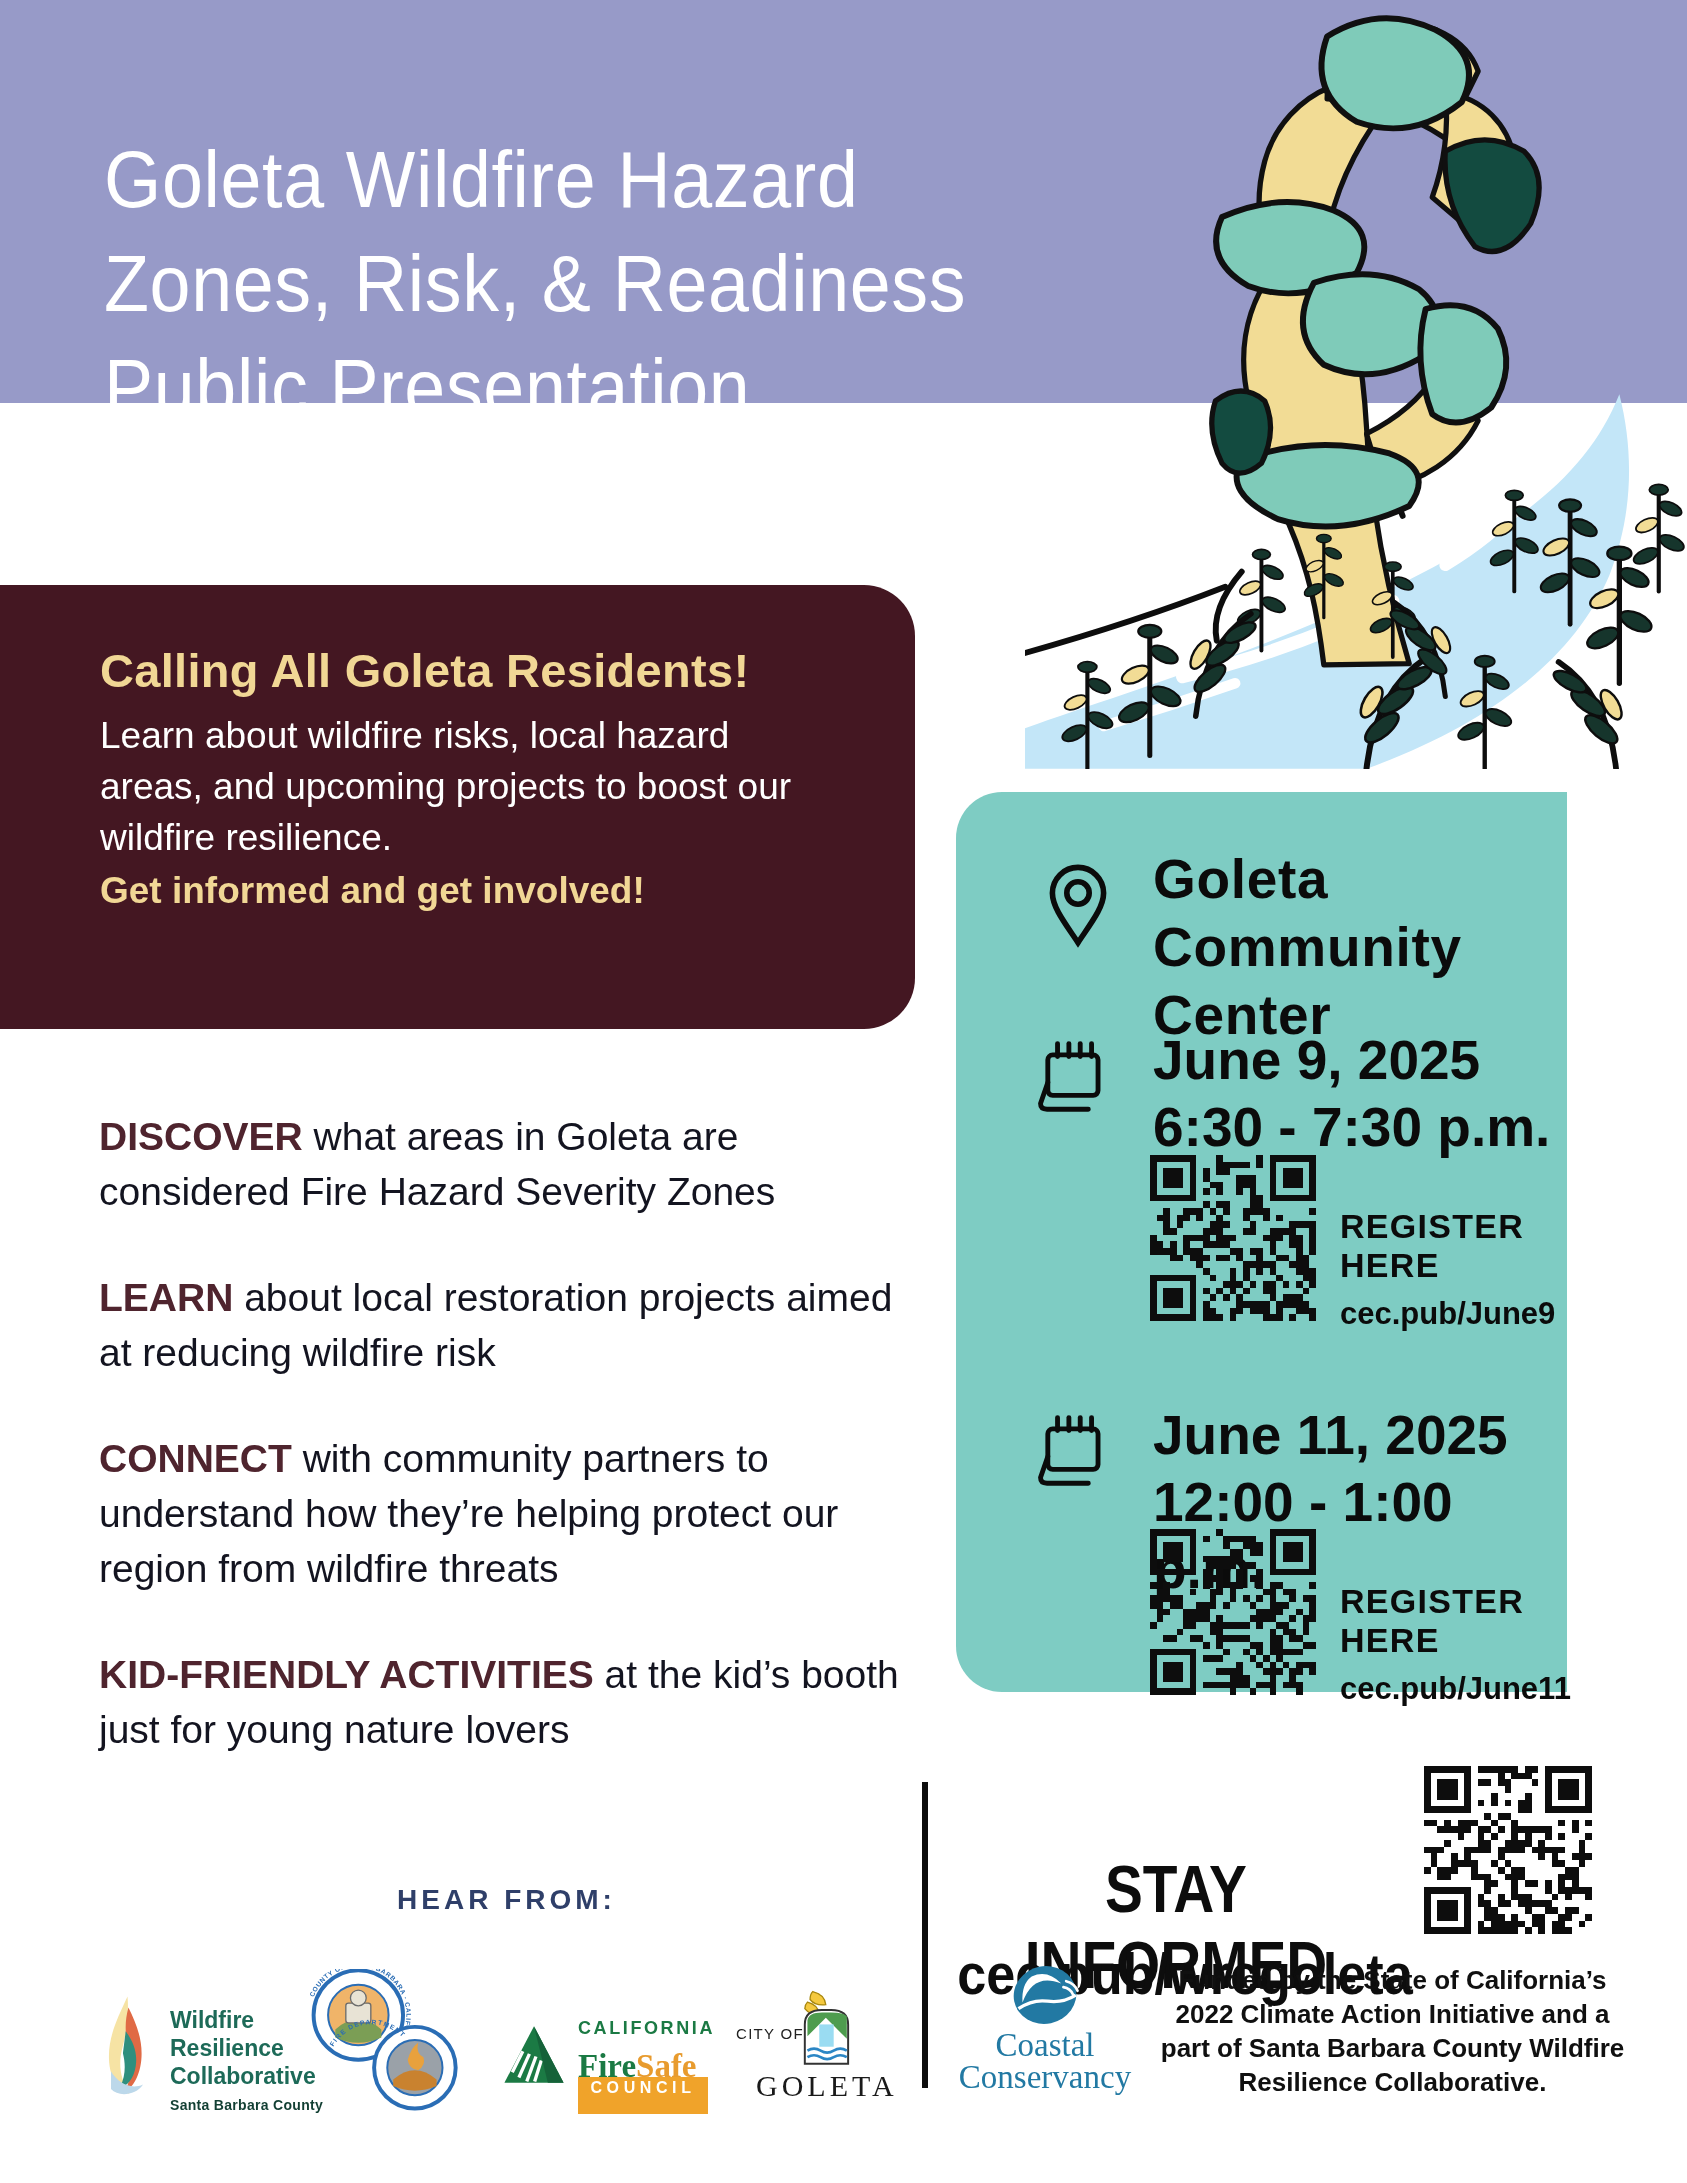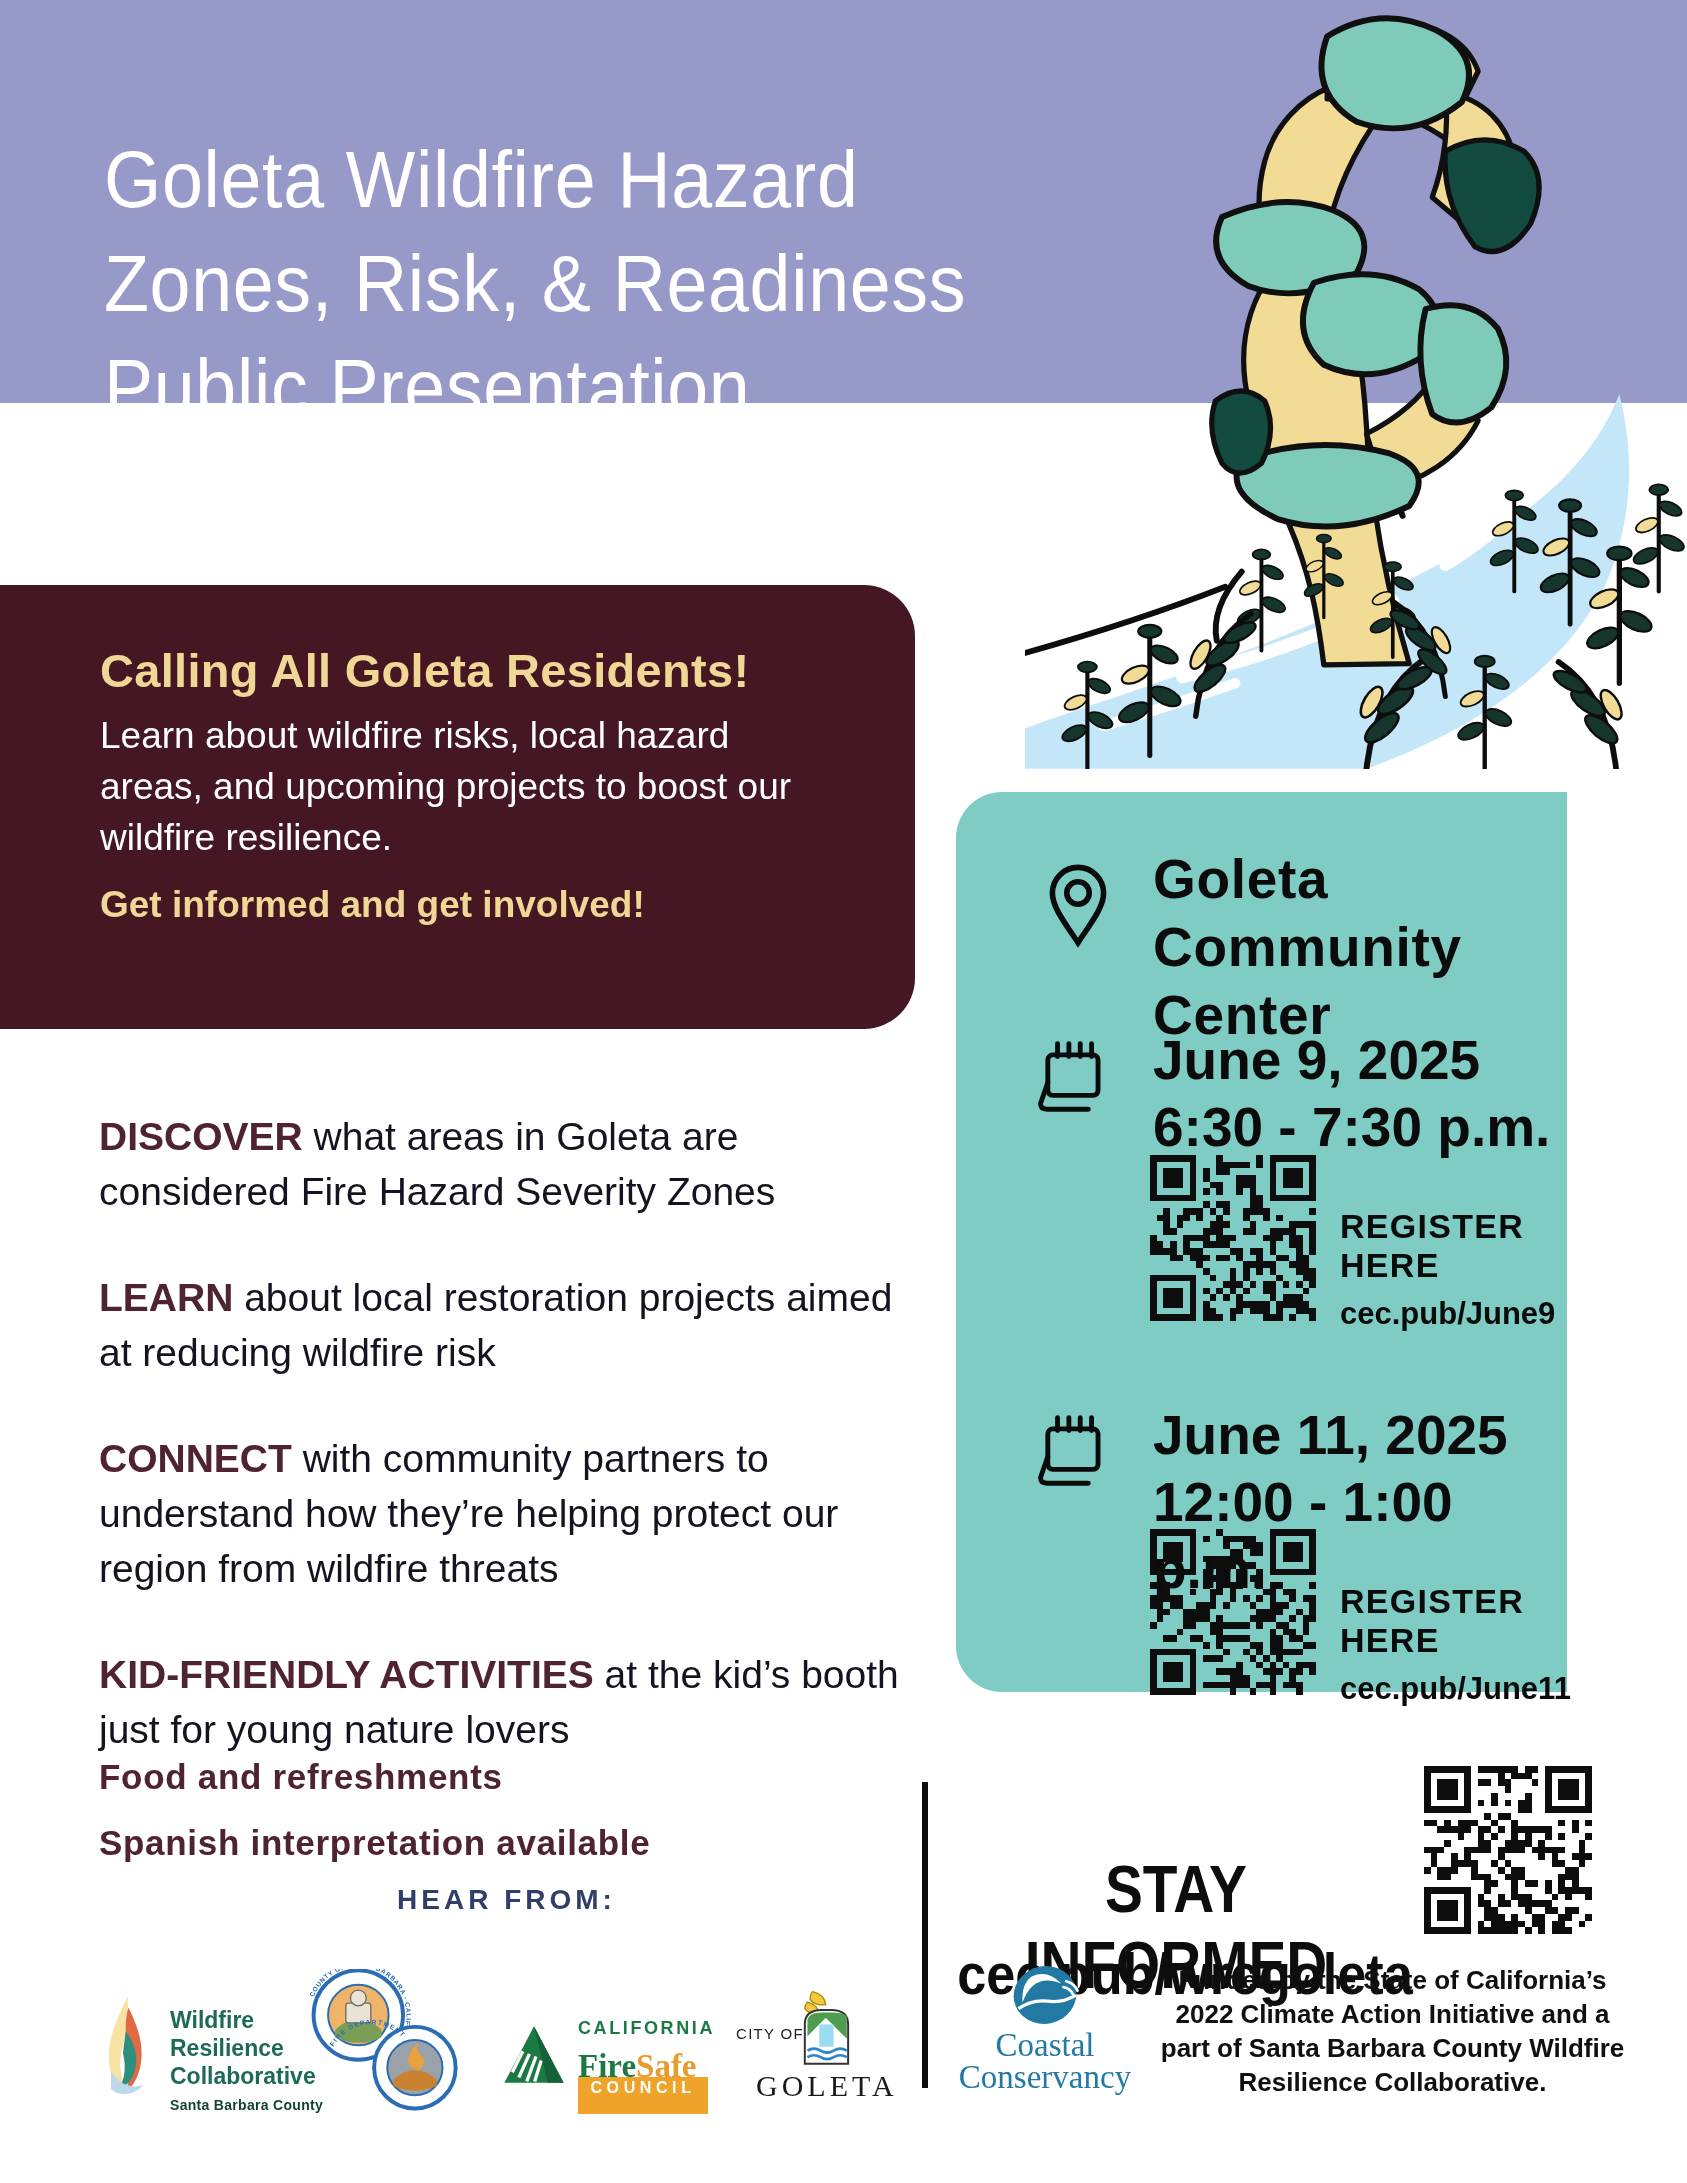--- a/index.html
+++ b/index.html
@@ -12,21 +12,21 @@
          font-size:80px;line-height:104px;letter-spacing:0.7px;transform:scaleX(.92);transform-origin:left top;}
   .illo{position:absolute;left:1025px;top:0;width:662px;height:769px;}
 
   
   .callout{position:absolute;left:0;top:585px;width:915px;height:444px;background:#441722;
            border-radius:0 51px 51px 0;color:#fff;}
   .callout h2{margin:0;position:absolute;left:100px;top:58px;font-size:47px;font-weight:700;
               color:#F1D795;letter-spacing:0.3px;}
   .callout .body{position:absolute;left:100px;top:125px;width:742px;font-size:37px;line-height:51px;font-weight:400;}
   .callout .emph{position:absolute;left:100px;top:281px;width:742px;font-size:37px;line-height:49px;
-                 font-weight:700;color:#F1D795;margin-top:14px;}
+                 font-weight:700;color:#F1D795;}
 
   
   .bullets{position:absolute;left:99px;top:1109px;width:815px;color:#131420;}
   .bullet{margin:0 0 51px 0;font-size:39px;line-height:55px;font-weight:400;}
   .bullet .kw{font-weight:700;color:#4F242E;}
   .notes{position:absolute;left:99px;top:1744px;color:#4F242E;font-weight:700;}
   .note{font-size:35px;line-height:66px;letter-spacing:0.7px;}
   .hearfrom{position:absolute;left:99px;top:1884px;width:815px;text-align:center;
             color:#2F3F69;font-size:28px;font-weight:700;letter-spacing:4px;}
 
@@ -162,24 +162,20 @@
     <div class="emph">Get informed and get involved!</div>
   </section>
 
   <section class="bullets">
     <p class="bullet"><span class="kw">DISCOVER</span><span> what areas in Goleta are considered Fire Hazard Severity Zones</span></p>
     <p class="bullet"><span class="kw">LEARN</span><span> about local restoration projects aimed at reducing wildfire risk</span></p>
     <p class="bullet"><span class="kw">CONNECT</span><span> with community partners to understand how they’re helping protect our region from wildfire threats</span></p>
     <p class="bullet"><span class="kw">KID-FRIENDLY ACTIVITIES</span><span> at the kid’s booth just for young nature lovers</span></p>
   </section>
 
-  <div class="notes">
-    <div class="note">Food and refreshments</div>
-    <div class="note">Spanish interpretation available</div>
-  </div>
 
   <div class="hearfrom">HEAR FROM:</div>
 
   <div class="logos">
 
     <svg class="wrc-flame" viewBox="0 0 60 110">
       <path d="M30 2 C18 28 8 48 10 74 C12 96 24 108 32 108 C22 92 20 76 24 60 C28 44 32 24 30 2 Z" fill="#F6E3A4"></path>
       <path d="M31 14 C41 34 47 52 45 72 C43 92 33 104 27 106 C35 90 35 74 31 58 C27 44 27 28 31 14 Z" fill="#E06A45"></path>
       <path d="M28 40 C37 52 41 64 39 78 C37 92 29 101 22 101 C28 88 28 76 25 64 Z" fill="#2F8F7E"></path>
       <path d="M12 84 C20 97 34 104 47 98 C39 110 20 112 12 103 Z" fill="#BCD8EA"></path>

